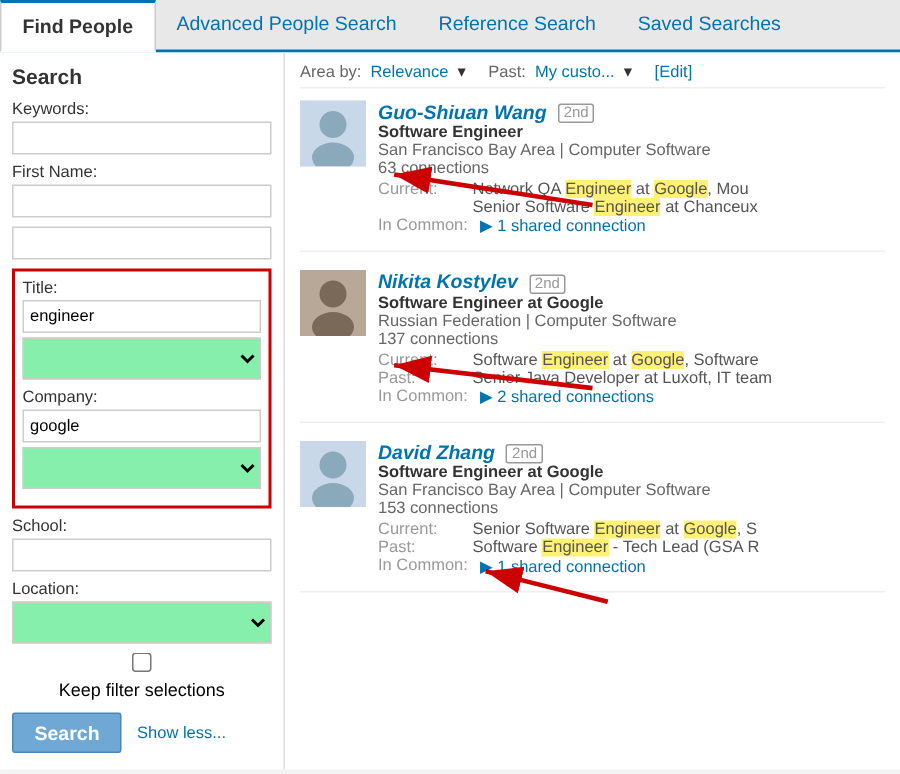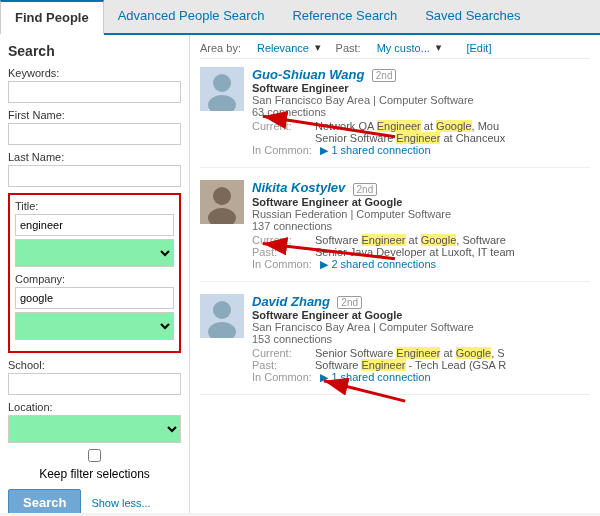--- a/index.html
+++ b/index.html
@@ -126,21 +126,20 @@
       font-size: 11px;
       color: #333;
       margin-bottom: 8px;
       padding-bottom: 4px;
       border-bottom: 1px solid #eee;
     }
     .sort-bar a, .sort-bar span.link {
       color: #0073b1;
       cursor: pointer;
       text-decoration: none;
-      margin-left: 10px;
     }
     .sort-label { color: #666; }
 
     
     .result-card {
       display: flex;
       gap: 8px;
       margin-bottom: 12px;
       padding-bottom: 10px;
       border-bottom: 1px solid #eee;
@@ -237,21 +236,20 @@
       <div class="field-label">Keywords:</div>
       <input class="field-input" type="text" value="" style="">
     </div>
 
     <div class="field-group">
       <div class="field-label">First Name:</div>
       <input class="field-input" type="text" style="">
     </div>
 
     <div class="field-group">
-      <div class="field-label">Last Name:</div>
       <input class="field-input" type="text" style="">
     </div>
 
     <div class="highlighted-section">
       <div class="field-group">
         <div class="field-label">Title:</div>
         <input class="field-input" type="text" value="engineer" style="">
         <select class="select-input" style="margin-top:3px;">
           <option>Current</option>
           <option>Past</option>

